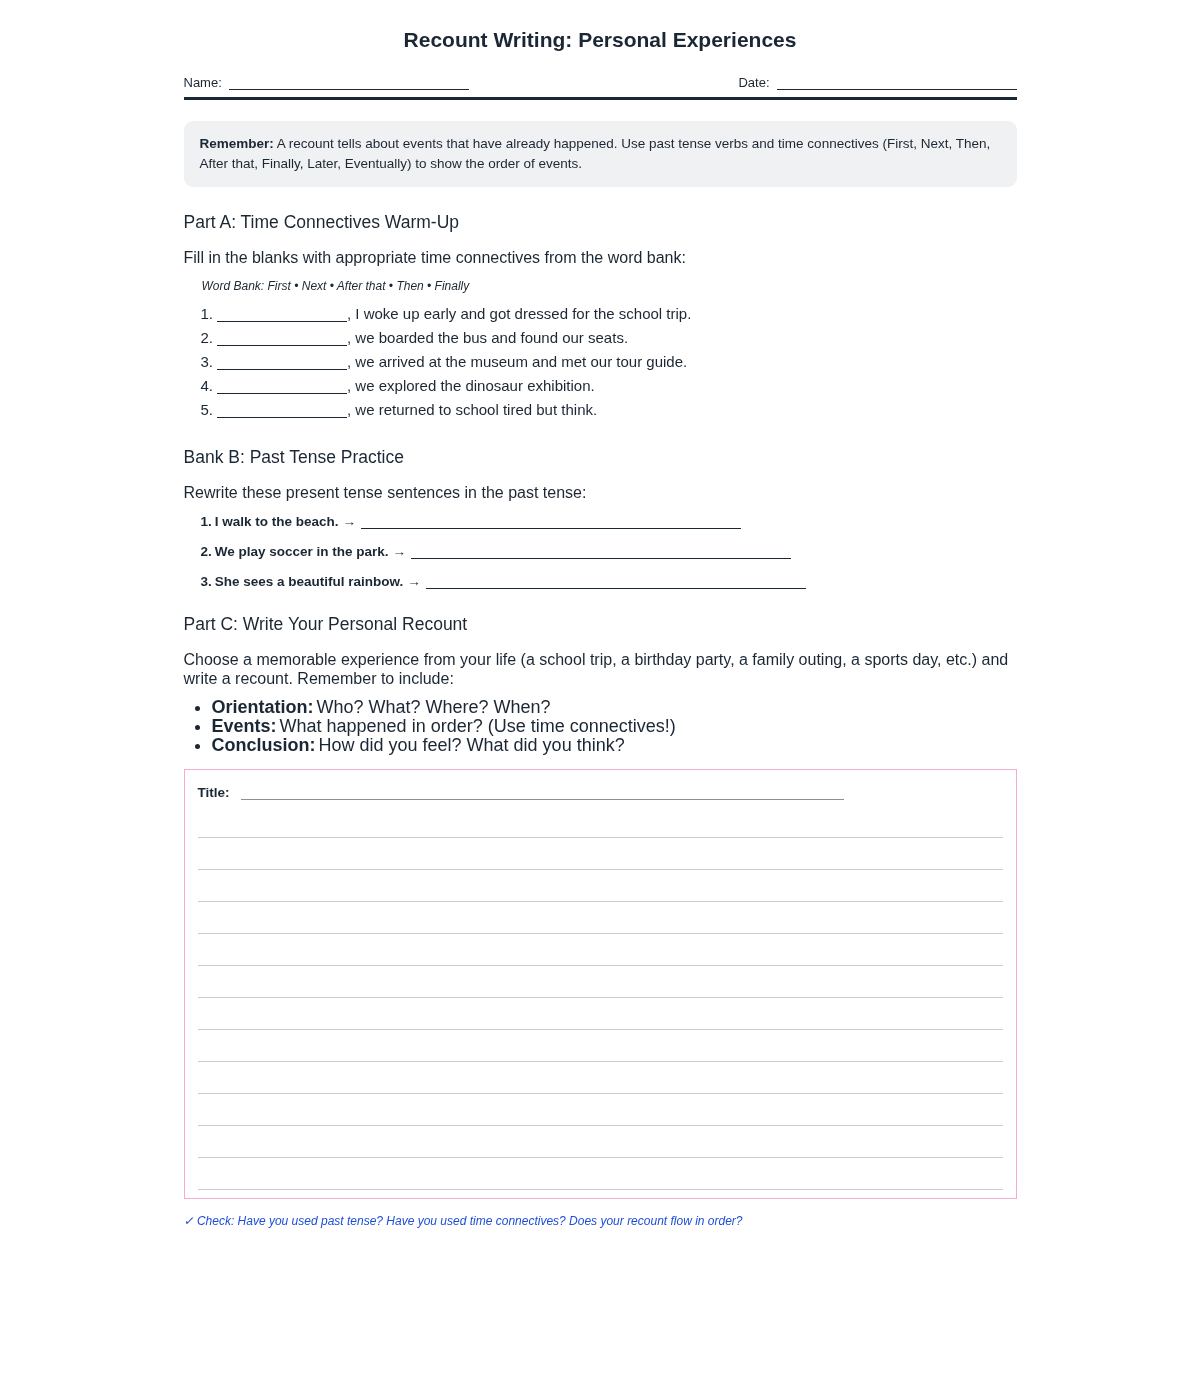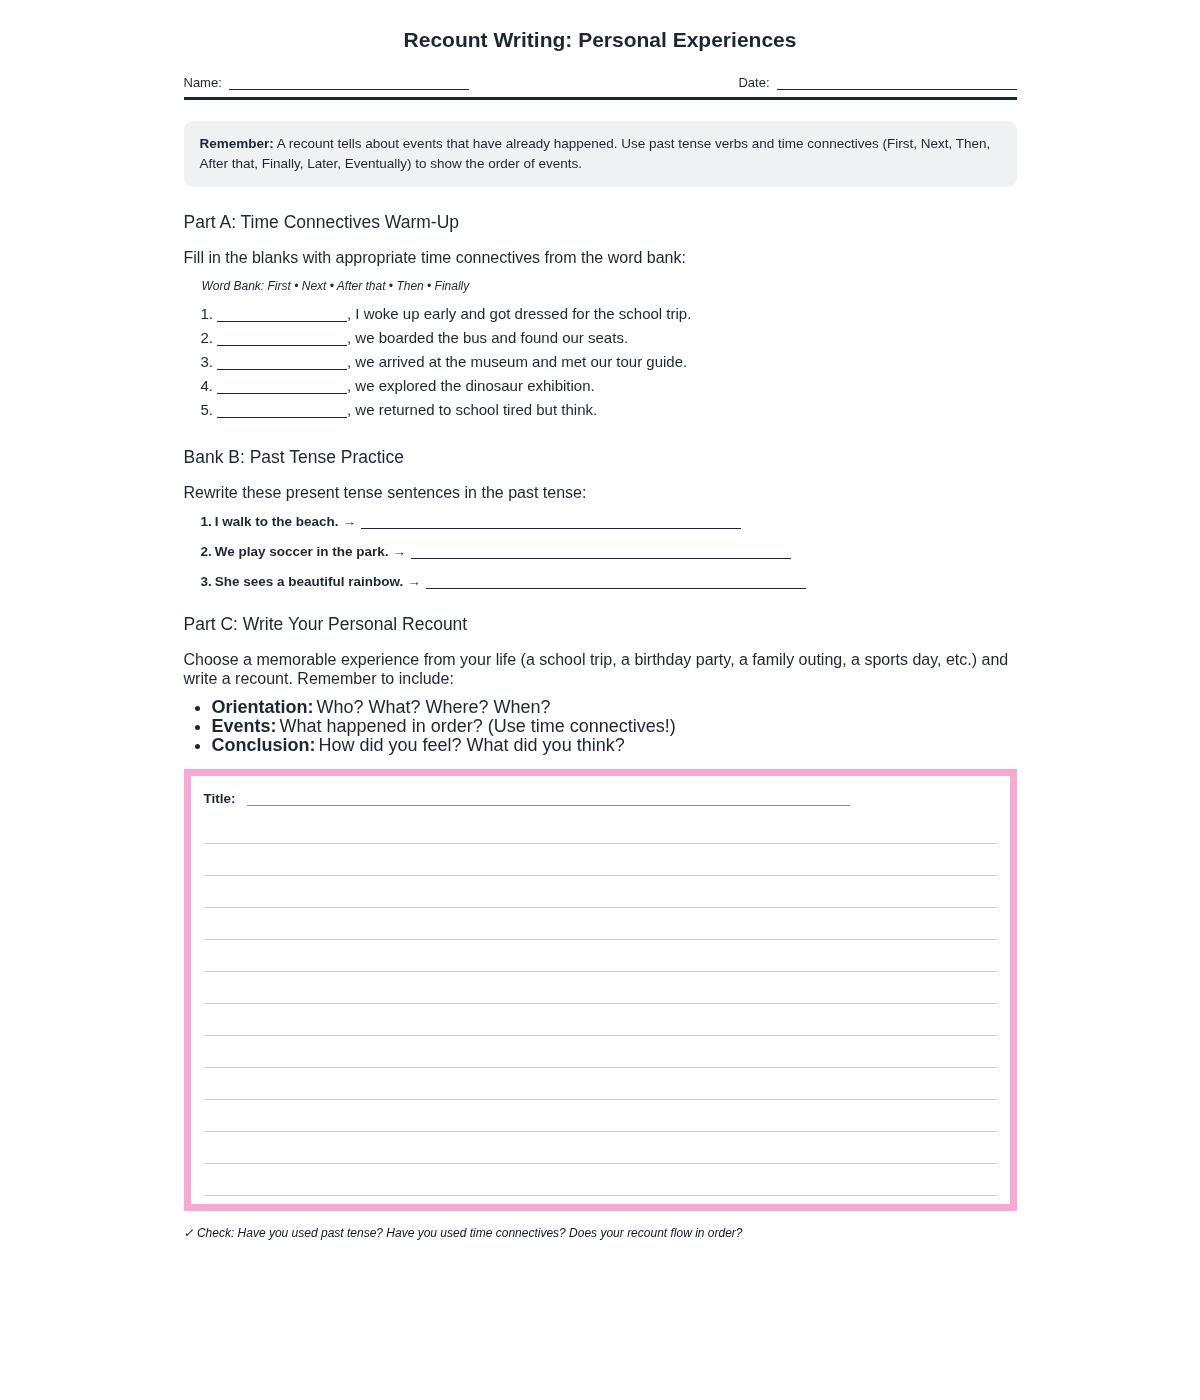--- a/index.html
+++ b/index.html
@@ -42,31 +42,31 @@
   .pb-item { font-size: 13.5px; margin-bottom: 15px; white-space: nowrap; }
   .pb-item .num { margin-right: 3px; }
   .pb-item .arrow { margin: 0 5px 0 4px; }
   .blank-long { display: inline-block; width: 380px; border-bottom: 1px solid #1c2734; vertical-align: -3px; }
 
   .bullets { margin: 12px 0 16px 0; padding-left: 28px; font-size: 18px; }
   .bullets li { margin-bottom: 5px; line-height: 14px; }
   .bullets b { margin-right: 3px; }
 
   .writing-box {
-    border: 7px solid #f9a8d4;
+    border: 1px solid #f9a8d4;
     margin-top: 17px;
     padding: 15px 13px 8px 13px;
   }
   .title-row { display: flex; align-items: flex-end; font-size: 13.5px; }
   .title-label { font-weight: bold; }
   .title-line { width: 603px; border-bottom: 1px solid #8a8f98; height: 14px; margin-left: 11px; }
   .ruled-lines { margin-top: 6px; }
   .ruled-line { height: 32px; border-bottom: 1px solid #c9cdd6; }
 
-  .check-note { font-size: 12px; font-style: italic; color: #0f172a; margin-top: 15px; }
+  .check-note { font-size: 12px; font-style: italic; color: #1d4ed8; margin-top: 15px; }
 </style>
 </head>
 <body>
 
 <div class="sheet">
 
   <h1 class="doc-title">Recount Writing: Personal Experiences</h1>
 
   <div class="meta-row">
     <div class="meta-field">

